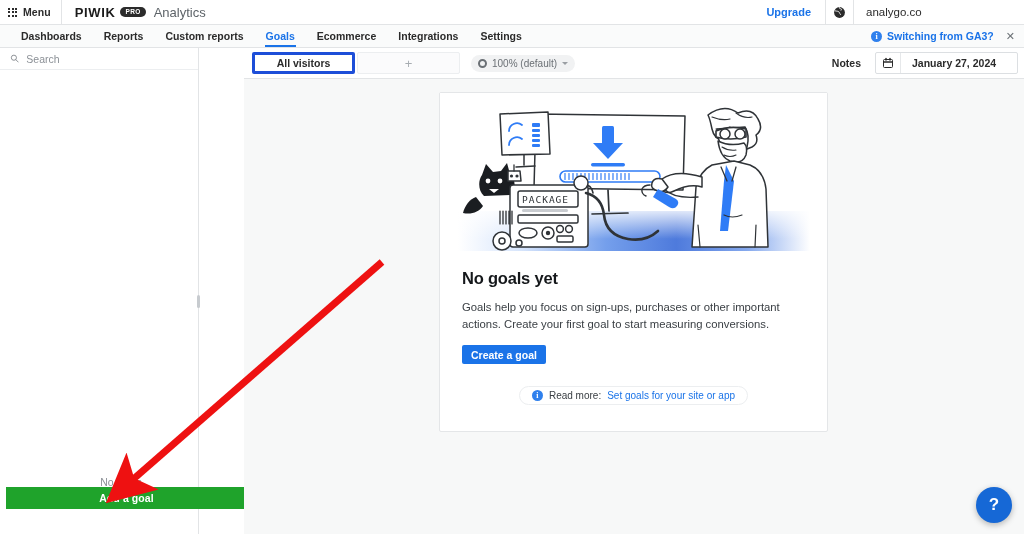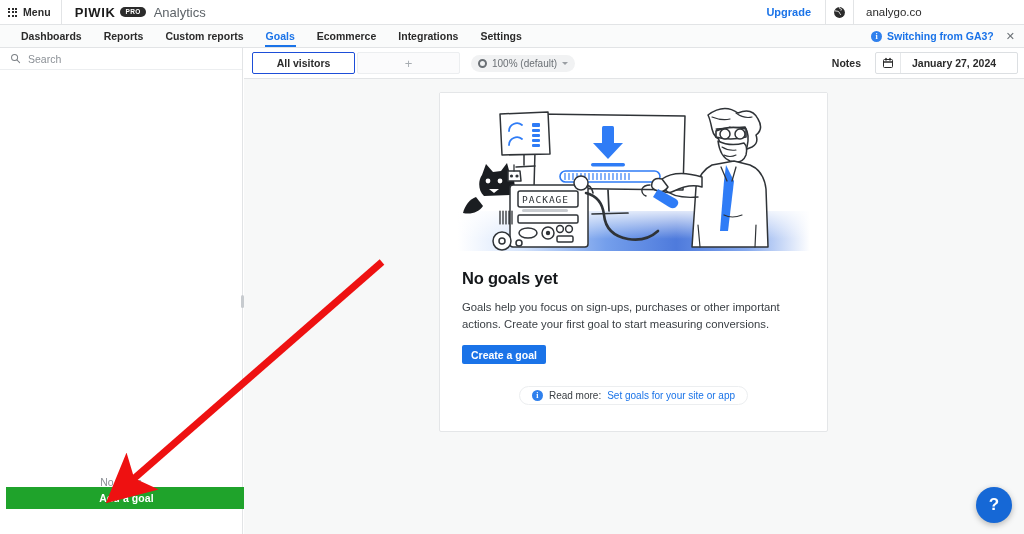--- a/index.html
+++ b/index.html
@@ -183,21 +183,21 @@
     color: #6b7075;
     cursor: pointer;
     padding: 0 3px;
     line-height: 1;
   }
 
   
   .sidebar {
     position: absolute;
     top: 48px; left: 0;
-    width: 243px;
+    width: 199px;
     height: 486px;
     background: #ffffff;
     border-right: 1px solid #e2e4e6;
   }
   .search-row {
     height: 22px;
     display: flex;
     align-items: center;
     gap: 7px;
     padding: 0 10px;
@@ -270,21 +270,21 @@
   .content-toolbar {
     height: 31px;
     background: #ffffff;
     border-bottom: 1px solid #e2e4e6;
     display: flex;
     align-items: stretch;
   }
   .seg-tab {
     width: 103px;
     margin: 4px 0 4px 8px;
-    border: 1px solid #1d4ed8;
+    border: 3px solid #1d4ed8;
     border-radius: 2px;
     background: #ffffff;
     display: flex;
     align-items: center;
     justify-content: center;
     font-size: 10.5px;
     font-weight: 700;
     color: #2b2b2b;
     cursor: pointer;
   }

